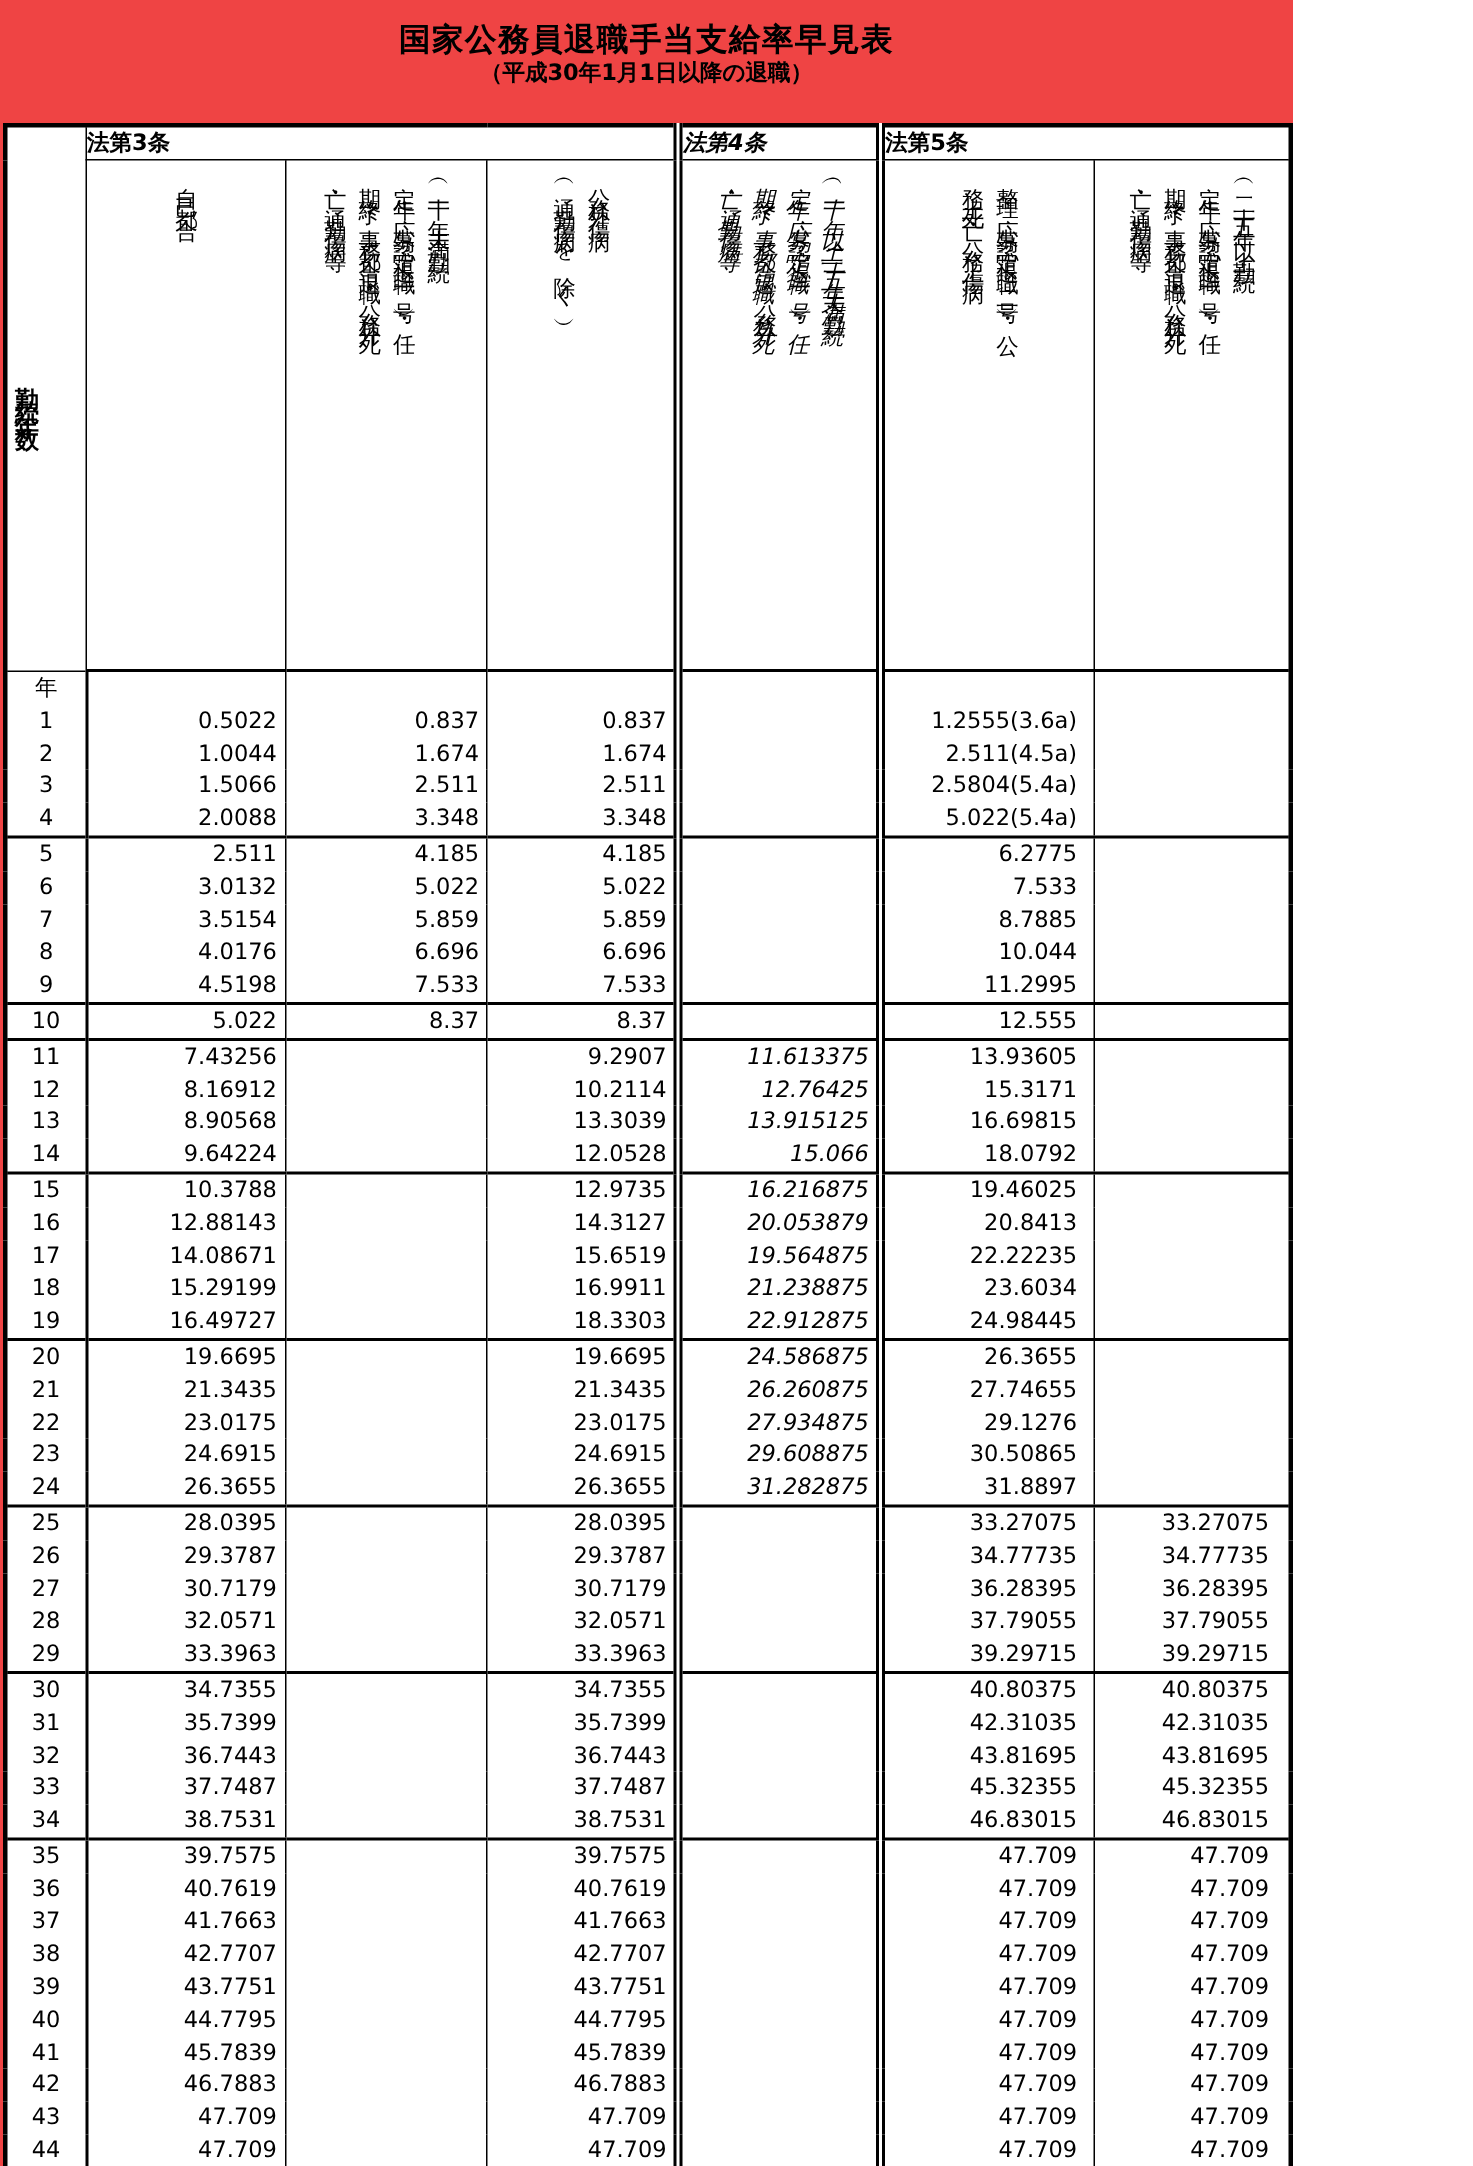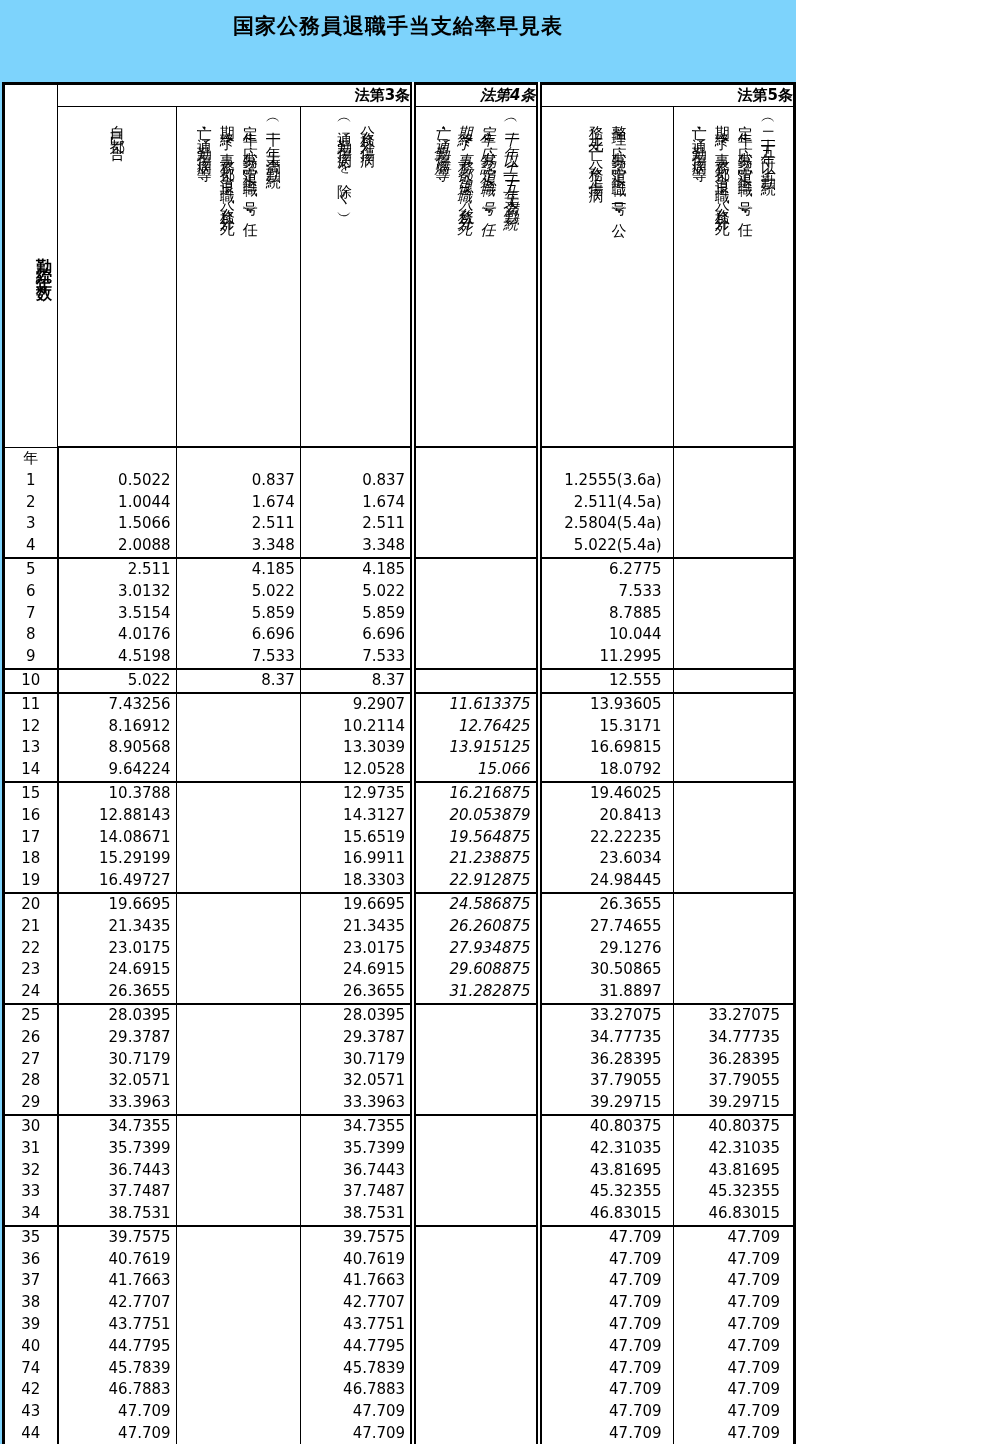--- a/index.html
+++ b/index.html
@@ -1,29 +1,29 @@
 <!DOCTYPE html>
 <html lang="ja"><head>
 <meta charset="utf-8">
 <style>
   html,body{margin:0;padding:0;background:#fff;color:#000;
     font-family:"DejaVu Sans",sans-serif;}
-  .page{position:relative;width:796px;height:1444px;background:#7dd3fc;overflow:hidden;}
+  .page{position:relative;width:862px;height:1444px;background:#ef4444;overflow:hidden;}
   .title{position:absolute;top:12px;left:0;width:100%;text-align:center;
     font-size:21px;font-weight:bold;letter-spacing:1px;}
   .subtitle{position:absolute;top:39px;left:0;width:100%;text-align:center;
     font-size:15px;font-weight:bold;}
   table.rate{position:absolute;left:2px;top:82px;border-collapse:collapse;
     table-layout:fixed;border:3px solid #000;background:#fff;}
   col.c-year{width:40px}col.c-b{width:155px}col.c-c{width:152px}col.c-d{width:151px}
   col.c-e{width:150px}col.c-f{width:155px}col.c-g{width:146px}
   th,td{margin:0;font-weight:normal;}
   
   tr.grouprow th{height:21px;border-bottom:1px solid #000;font-size:15px;
-    font-weight:bold;text-align:right;padding:0;line-height:21px;}
+    font-weight:bold;text-align:left;padding:0;line-height:21px;}
   
   tr.colheads th{height:333px;vertical-align:top;text-align:center;
     padding:6px 0 0 0;border-bottom:2px solid #000;}
   th.corner{border-right:2px solid #000;border-bottom:2px solid #000;
     vertical-align:middle;text-align:center;padding:0;}
   .vh{display:inline-block;writing-mode:vertical-rl;text-orientation:mixed;
     white-space:pre-line;font-size:15px;line-height:23px;letter-spacing:7px;
     text-align:left;}
   .vh-corner{display:inline-block;writing-mode:vertical-rl;text-orientation:mixed;
     font-size:16px;letter-spacing:9px;line-height:26px;}
@@ -39,20 +39,21 @@
     border-left:6px double #000;border-right:6px double #000;font-style:italic;}
   tbody td.col-f{padding-right:11px;}
   tbody td.col-g{padding-right:13px;}
   tbody tr.thick th,tbody tr.thick td{border-top:2px solid #000;}
 </style>
 </head>
 <body>
 
 <div class="page">
   <div class="title">国家公務員退職手当支給率早見表</div>
+  <div class="subtitle">（平成30年1月1日以降の退職）</div>
 
   <table class="rate">
     <colgroup>
       <col class="c-year">
         <col class="c-b">
         <col class="c-c">
         <col class="c-d">
       <col class="c-e">
         <col class="c-f">
         <col class="c-g">
@@ -462,21 +463,21 @@
         <tr>
       <th class="ycell">40</th>
       <td>44.7795</td>
       <td></td>
       <td>44.7795</td>
       <td class="col-e"></td>
       <td class="col-f">47.709</td>
       <td class="col-g">47.709</td>
     </tr>
         <tr>
-      <th class="ycell">74</th>
+      <th class="ycell">41</th>
       <td>45.7839</td>
       <td></td>
       <td>45.7839</td>
       <td class="col-e"></td>
       <td class="col-f">47.709</td>
       <td class="col-g">47.709</td>
     </tr>
         <tr>
       <th class="ycell">42</th>
       <td>46.7883</td>

